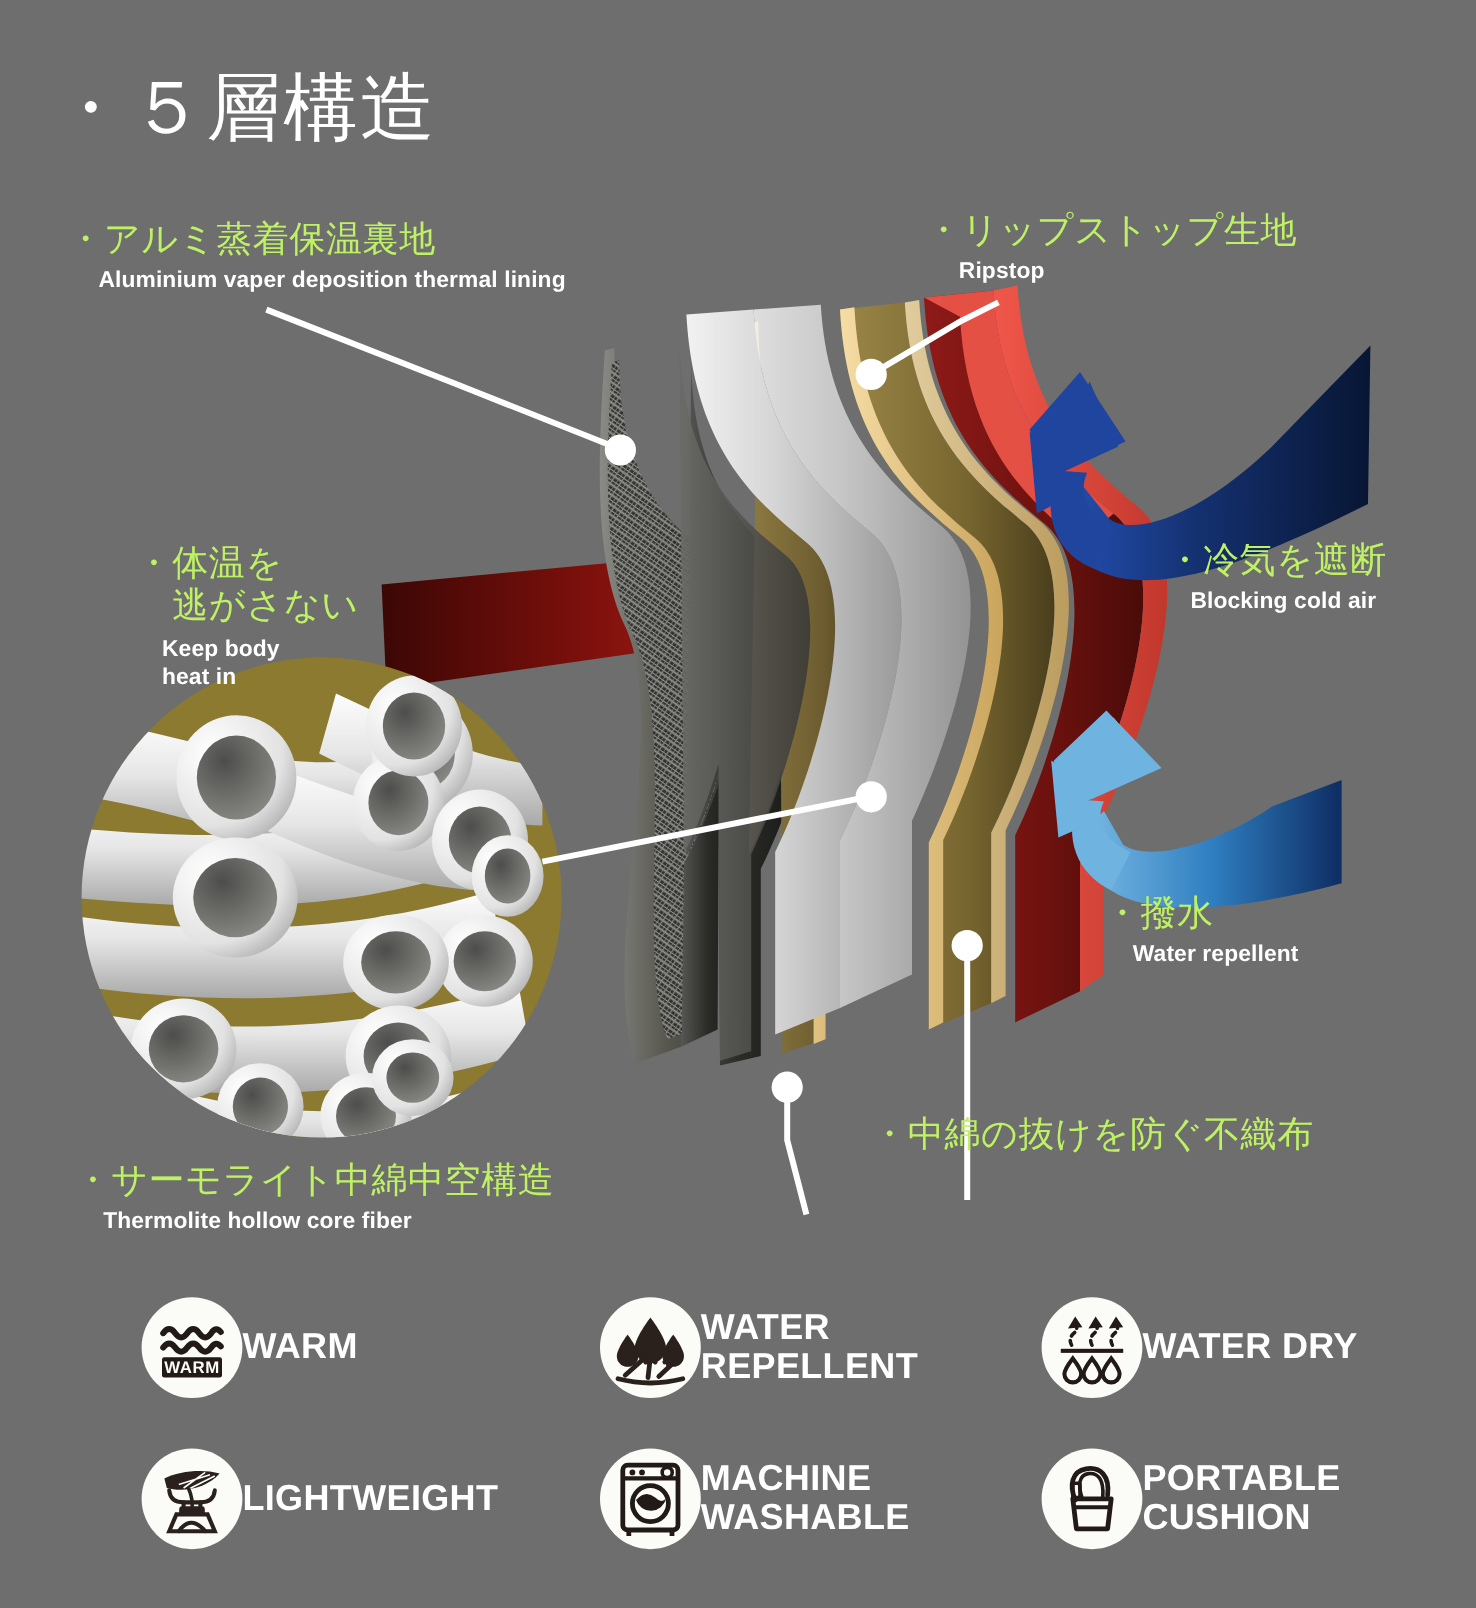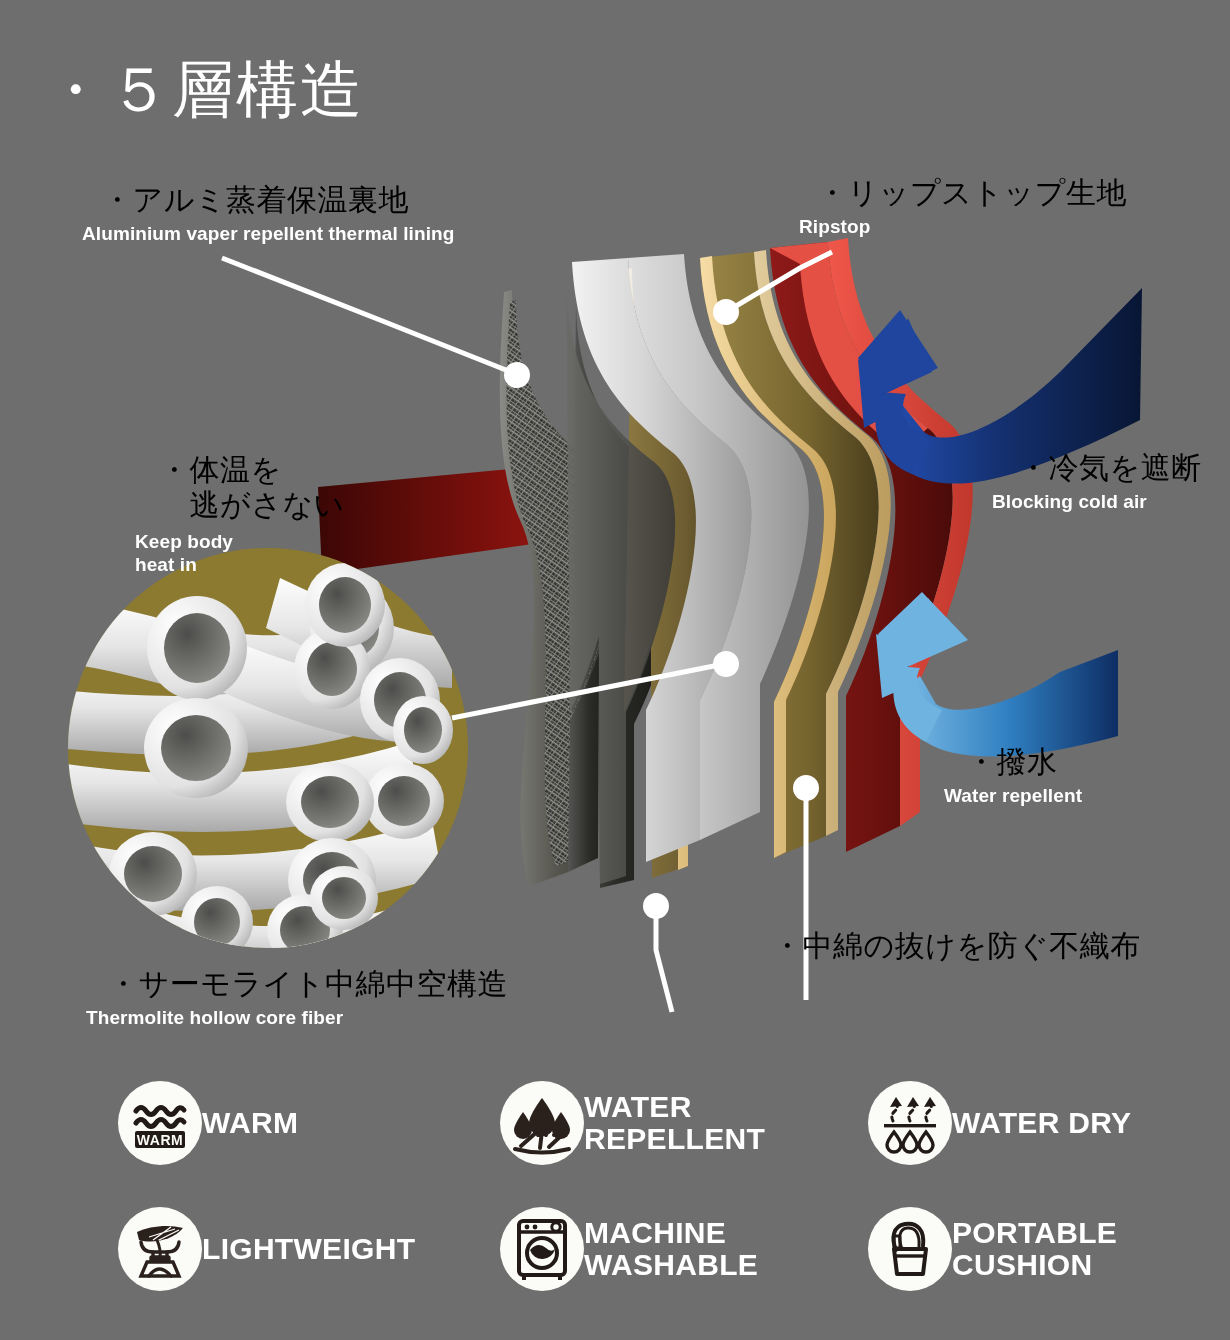--- a/index.html
+++ b/index.html
@@ -11,27 +11,26 @@
     overflow: hidden;
   }
   #root {
     position: relative;
     width: 1230px; height: 1340px;
     background: #6e6e6e;
   }
 
   
   .jp {
-    color: #000000;
+    color: #bef264;
     font-size: 30px;
     font-weight: 400;
     line-height: 1.18;
     white-space: pre-line;
     letter-spacing: 0.5px;
-    margin-left: 46px;
   }
   .en {
     color: #ffffff;
     font-size: 19px;
     font-weight: bold;
     line-height: 1.2;
     white-space: pre-line;
     letter-spacing: 0.1px;
   }
   .label { position: absolute; }
@@ -282,21 +281,21 @@
       <circle cx="517" cy="375" r="13"></circle>
       <circle cx="726" cy="312" r="13"></circle>
       <circle cx="726" cy="664" r="13"></circle>
       <circle cx="656" cy="906" r="13"></circle>
       <circle cx="806" cy="788" r="13"></circle>
     </g>
   </svg>
 
   <div class="label" style="left:56px; top:182px;">
     <div class="jp">・アルミ蒸着保温裏地</div>
-    <div class="en" style="margin-top:6px; margin-left:26px;">Aluminium vaper repellent thermal lining</div>
+    <div class="en" style="margin-top:6px; margin-left:26px;">Aluminium vaper deposition thermal lining</div>
   </div>
 
   <div class="label" style="left:771px; top:175px;">
     <div class="jp">・リップストップ生地</div>
     <div class="en" style="margin-top:6px; margin-left:28px;">Ripstop</div>
   </div>
 
   <div class="label" style="left:113px; top:452px;">
     <div class="jp">・体温を
 　逃がさない</div>

